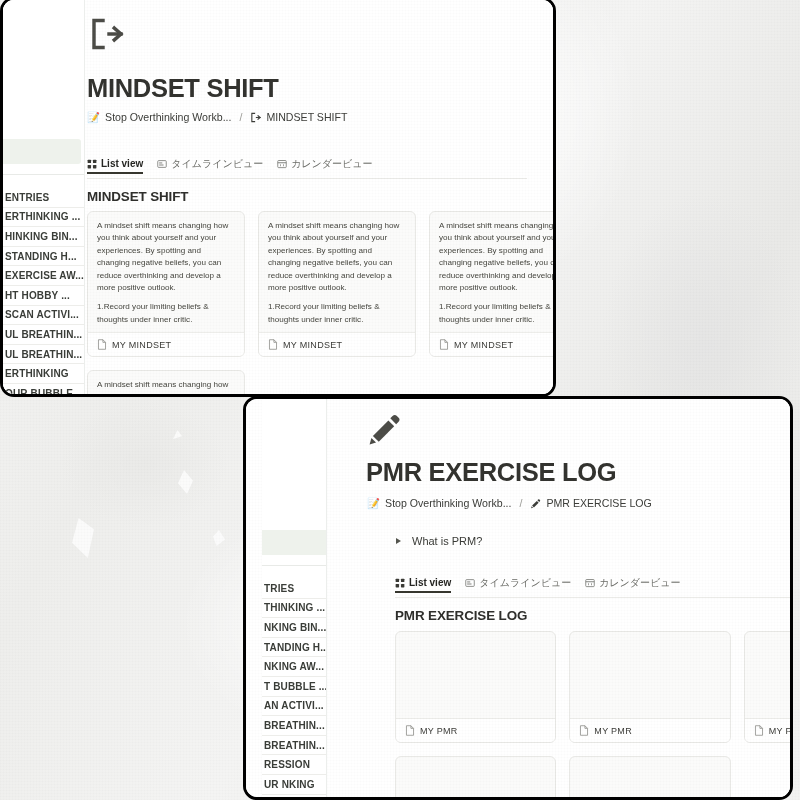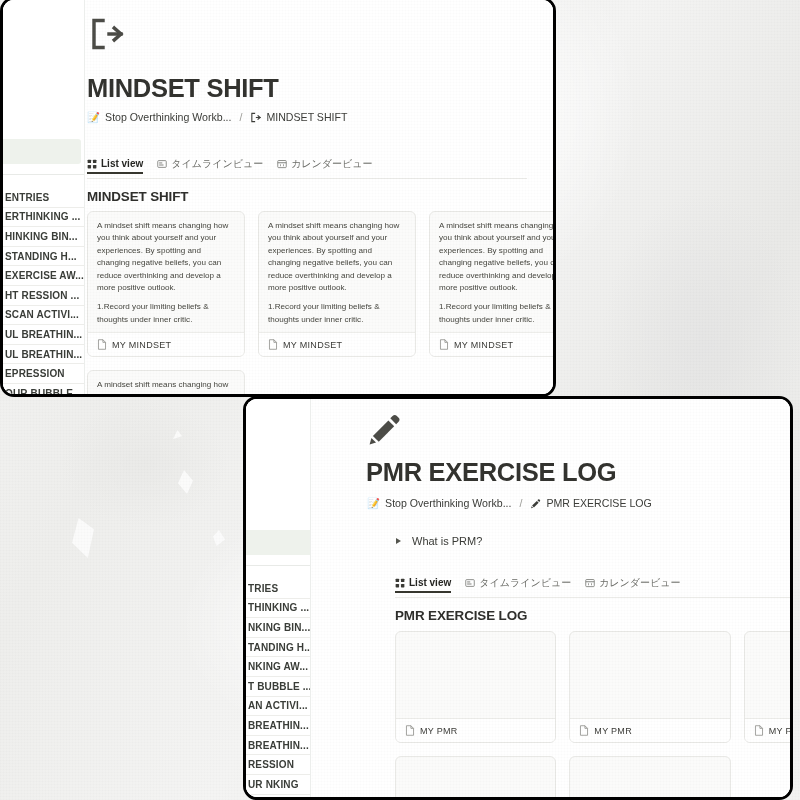--- a/index.html
+++ b/index.html
@@ -48,21 +48,21 @@
 
   .page { position: relative; width: 100%; height: 100%; background:#fff; }
 
   
   .sidenav {
     position: absolute; left: 0; top: 0; width: 82px; height: 100%;
     background: #fff; z-index: 5;
     border-right: 1px solid #eceeec;
     overflow: hidden;
   }
-  #win-pmr .sidenav { left: 0; width: 65px; padding-left: 44px; }
+  #win-pmr .sidenav { left: 16px; width: 65px; padding-left: 44px; }
 
   .nav-active {
     position:absolute; left:-40px; width: 118px; height: 25px;
     background: #eef2ec; border-radius: 3px;
     display:flex; align-items:center;
     padding-left: 6px;
     font-size: 14.5px; font-weight: 700; color:#33372f;
     letter-spacing:.1px;
   }
   .nav-sep {
@@ -196,33 +196,33 @@
             <div class="nav-item">
               <span>HINKING BIN...</span>
             </div>
             <div class="nav-item">
               <span>STANDING H...</span>
             </div>
             <div class="nav-item">
               <span>EXERCISE AW...</span>
             </div>
             <div class="nav-item">
-              <span>HT RESSION ...</span>
+              <span>HT HOBBY ...</span>
             </div>
             <div class="nav-item">
               <span>SCAN ACTIVI...</span>
             </div>
             <div class="nav-item">
               <span>UL BREATHIN...</span>
             </div>
             <div class="nav-item">
               <span>UL BREATHIN...</span>
             </div>
             <div class="nav-item">
-              <span>EPRESSION</span>
+              <span>ERTHINKING</span>
             </div>
             <div class="nav-item">
               <span>OUR BUBBLE</span>
             </div>
           </div>
       </div>
 
       <div class="doc">
 
         <div class="page-icon">

